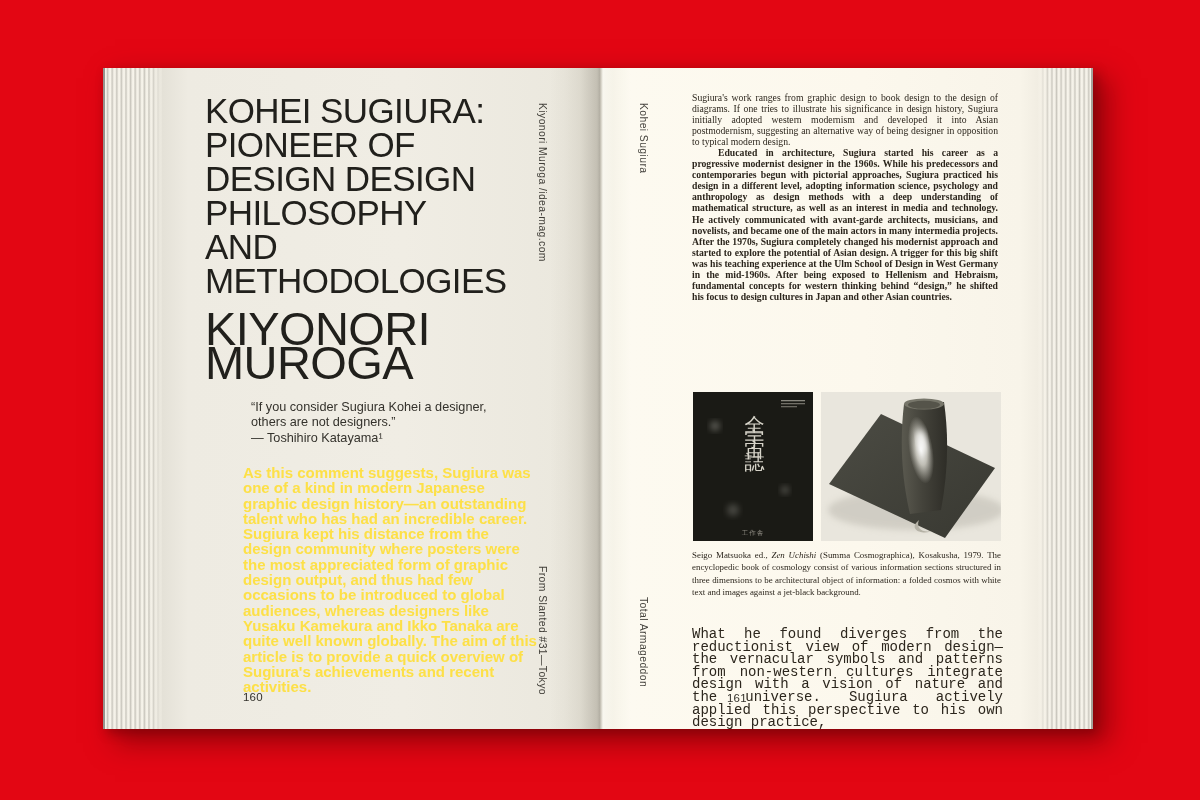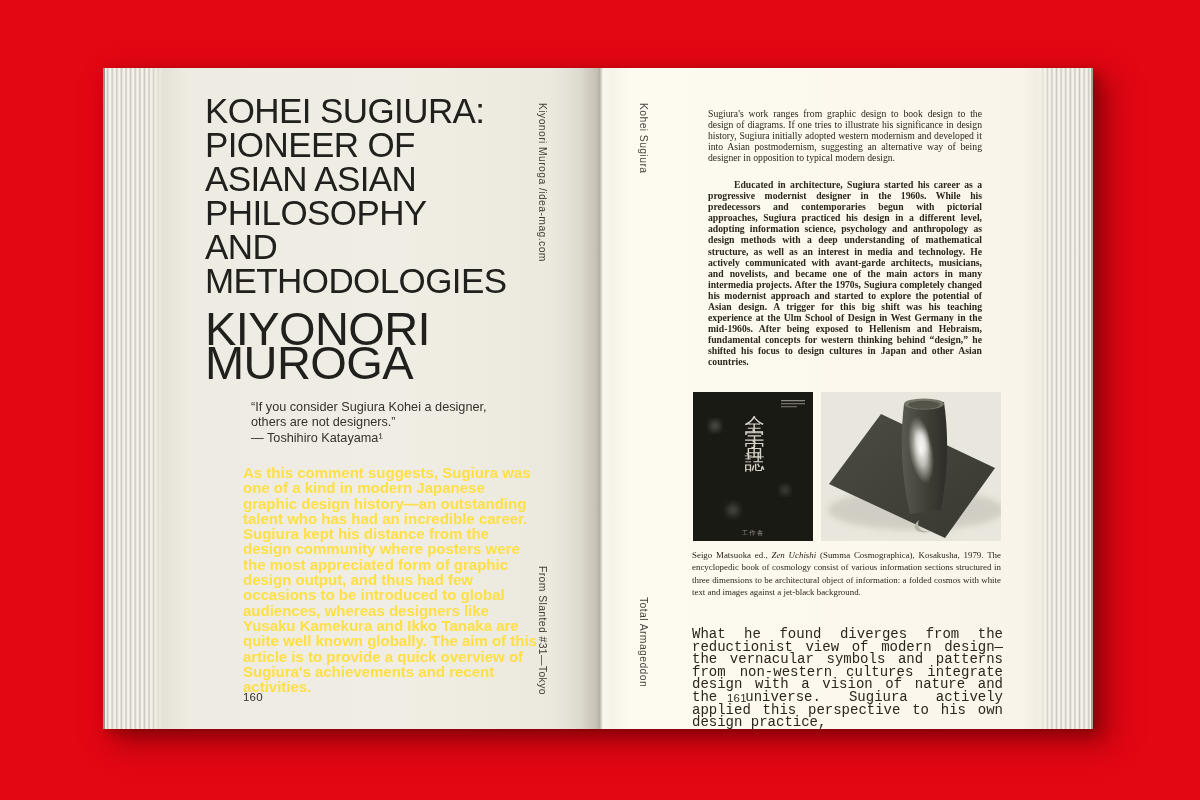--- a/index.html
+++ b/index.html
@@ -50,21 +50,21 @@
     letter-spacing:.4px;white-space:nowrap;}
   .v-muroga{left:434px;top:35px;}
   .v-slanted{left:434px;top:498px;}
   .v-kohei{left:535px;top:35px;}
   .v-armageddon{left:535px;top:529px;}
 
   
   .colserif{position:absolute;left:589px;top:24px;width:306px;
     font-family:"Liberation Serif",serif;font-size:9.7px;line-height:11.05px;
     text-align:justify;color:#2c261d;}
-  .colserif p{margin:16px;}
+  .colserif p{margin:0;}
   .colserif p.indent{text-indent:26px;font-weight:bold;}
 
   .figure{position:absolute;left:587px;top:324px;width:411px;height:149px;}
   .fig-cover{position:absolute;left:3px;top:0;width:120px;height:149px;background:#191914;}
   .fig-photo{position:absolute;left:131px;top:0;width:180px;height:149px;background:#e9e6dd;}
   .cover-kanji{position:absolute;left:52%;top:7px;transform:translateX(-50%);
     writing-mode:vertical-rl;color:#d6d3c8;font-family:"Liberation Serif",serif;
     font-size:20px;letter-spacing:12px;}
   .cover-pub{position:absolute;left:50%;bottom:3px;transform:translateX(-50%);
     color:#8d8a80;font-family:"Liberation Serif",serif;font-size:6.5px;letter-spacing:1px;}
@@ -114,21 +114,21 @@
 
 <div class="book">
 
   <div class="edge edge-left"></div>
   <div class="page page-left"></div>
   <div class="page page-right"></div>
   <div class="edge edge-right"></div>
 
   <div class="headline">KOHEI SUGIURA:
 PIONEER OF
-ASIAN ASIAN
+DESIGN DESIGN
 PHILOSOPHY
 AND
 METHODOLOGIES</div>
   <div class="byline">KIYONORI
 MUROGA</div>
   <div class="pullquote">“If you consider Sugiura Kohei a designer,
 others are not designers.”
 — Toshihiro Katayama¹</div>
   <div class="intro">As this comment suggests, Sugiura was one of a kind in modern Japanese graphic design history—an outstanding talent who has had an incredible career. Sugiura kept his distance from the design community where posters were the most appreciated form of graphic design output, and thus had few occasions to be introduced to global audiences, whereas designers like Yusaku Kamekura and Ikko Tanaka are quite well known globally. The aim of this article is to provide a quick overview of Sugiura's achievements and recent activities.</div>
   <div class="pagenum pagenum-left">160</div>

